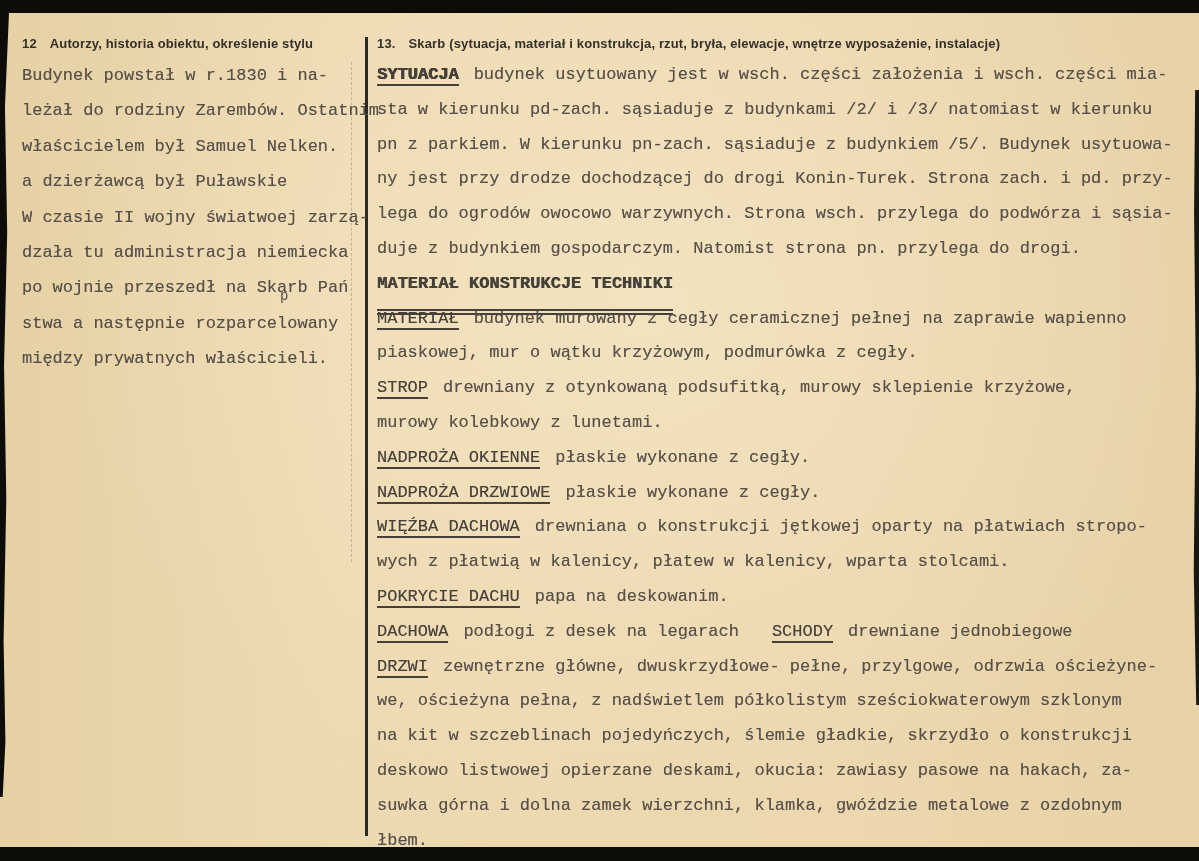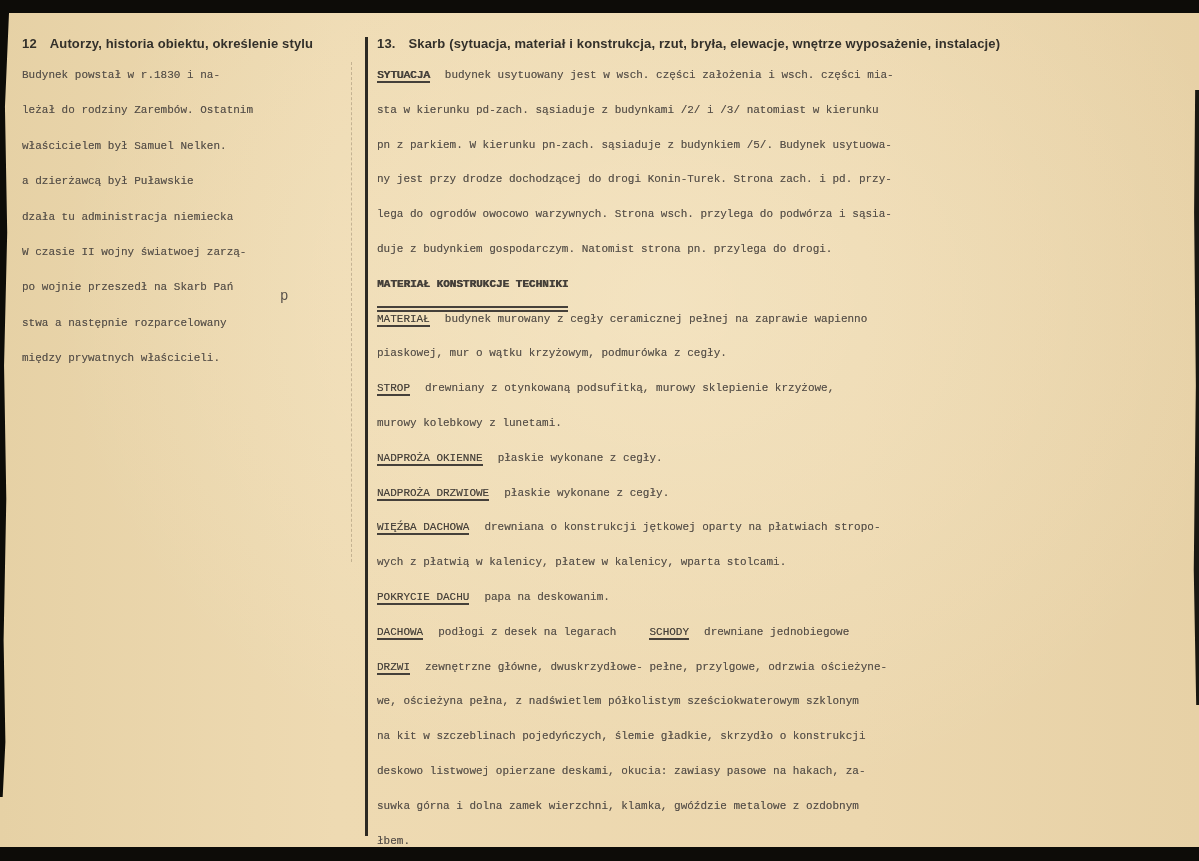--- a/index.html
+++ b/index.html
@@ -38,35 +38,35 @@
   .field-header{
     font:700 13px/16px "Liberation Sans",sans-serif;
     color:var(--header_ink,#33302a);
     letter-spacing:0.15px;white-space:nowrap;
   }
   .fnum{margin-right:13px;}
 
   .tw-block{
     position:absolute;left:0;
     font-family:"Liberation Mono","DejaVu Sans Mono",monospace;
-    font-size:11px;color:var(--ink,#56504a);
+    font-size:17px;color:var(--ink,#56504a);
     text-shadow:0 0 0.5px rgba(60,52,40,0.45);
   }
   .col-left .tw-block{top:22px;width:370px;}
   .col-left .tw-line{height:35.4px;line-height:35.4px;white-space:nowrap;}
   .col-right .tw-block{top:22px;width:812px;}
   .col-right .tw-line{height:34.8px;line-height:34.8px;white-space:nowrap;}
 
   .kw{
     color:var(--keyword_ink,#45403a);
     border-bottom:2px solid currentColor;
     margin-right:15px;
   }
   .kw.heavy{
-    font-weight:normal;
+    font-weight:bold;
     text-shadow:0.7px 0 0 currentColor,0 0.4px 0 currentColor;
     text-align:center;
   }
   .kw.dbl{
     font-weight:bold;
     border-bottom:6px double currentColor;
     padding-bottom:16px;
     text-shadow:0.5px 0 0 currentColor;
   }
   .kw2{margin-left:33px;}
@@ -91,22 +91,22 @@
 
   <div class="col col-left">
     <div class="field-header">
       <span class="fnum">12</span><span>Autorzy, historia obiektu, określenie stylu</span>
     </div>
     <div class="tw-block">
         <div class="tw-line">Budynek powstał w r.1830 i na-</div>
         <div class="tw-line">leżał do rodziny Zarembów. Ostatnim</div>
         <div class="tw-line">właścicielem był Samuel Nelken.</div>
         <div class="tw-line">a dzierżawcą był Puławskie</div>
+        <div class="tw-line">W czasie II wojny światwoej zarzą-</div>
         <div class="tw-line">dzała tu administracja niemiecka</div>
-        <div class="tw-line">W czasie II wojny światwoej zarzą-</div>
         <div class="tw-line">po wojnie przeszedł na Skarb Pań</div>
         <div class="tw-line">stwa a następnie rozparcelowany</div>
         <div class="tw-line">między prywatnych właścicieli.</div>
       </div>
     <span class="correction">p</span>
   </div>
 
   <div class="col col-right">
     <div class="field-header">
       <span class="fnum">13.</span><span>Skarb (sytuacja, materiał i konstrukcja, rzut, bryła, elewacje, wnętrze wyposażenie, instalacje)</span>

